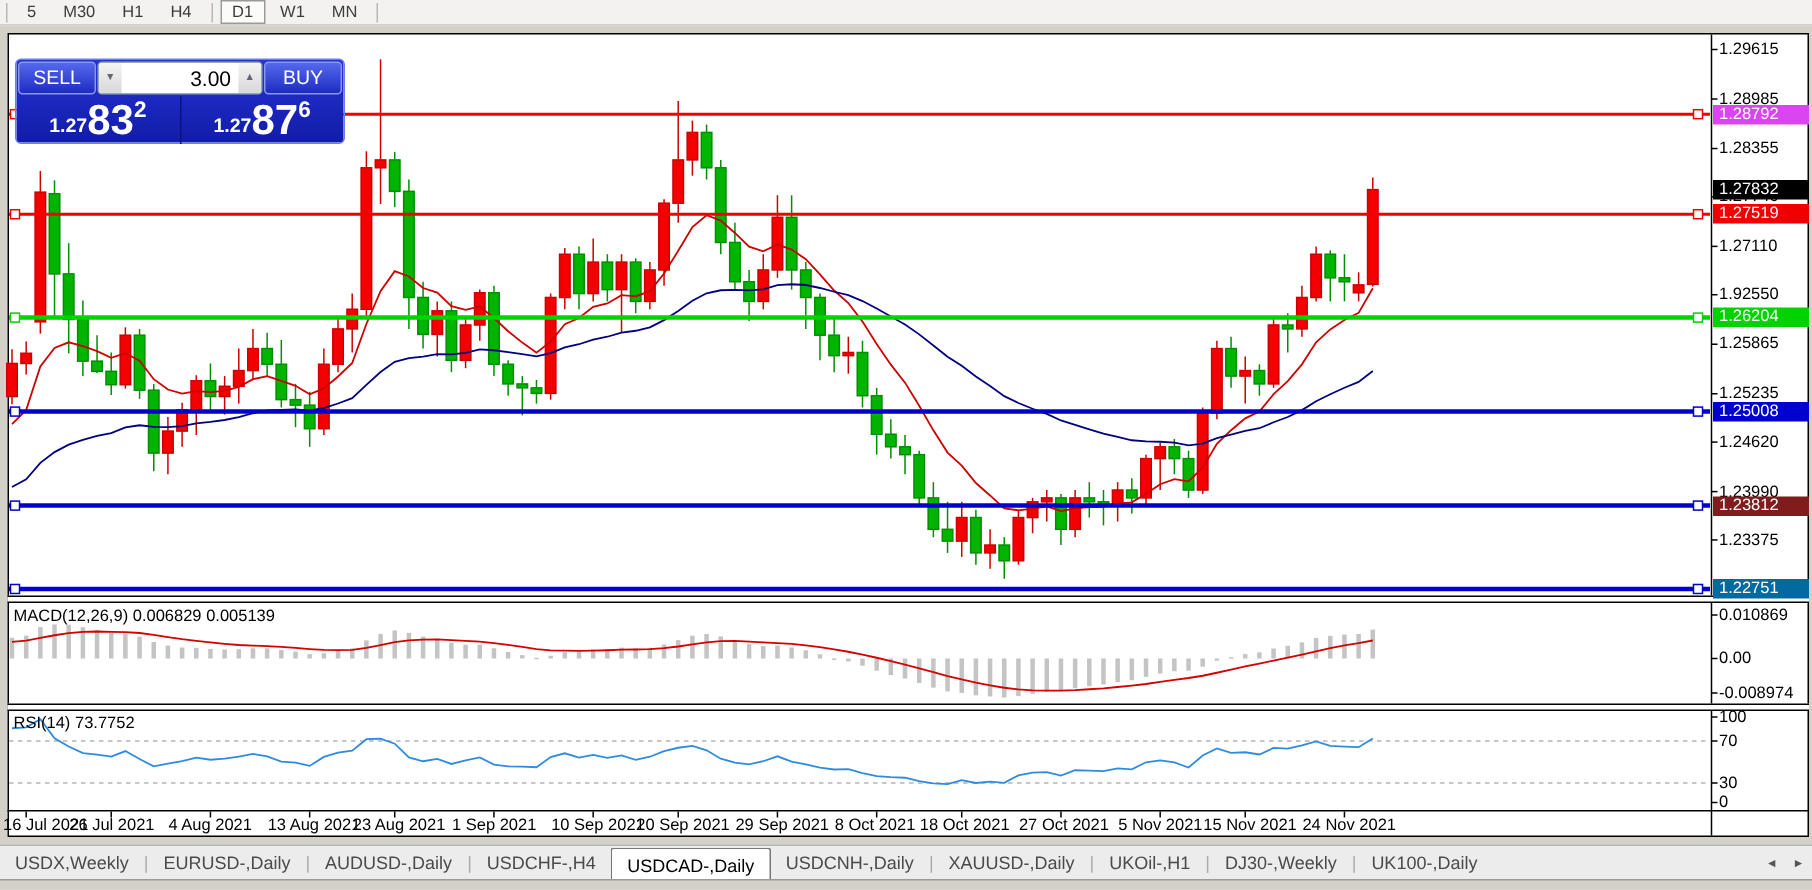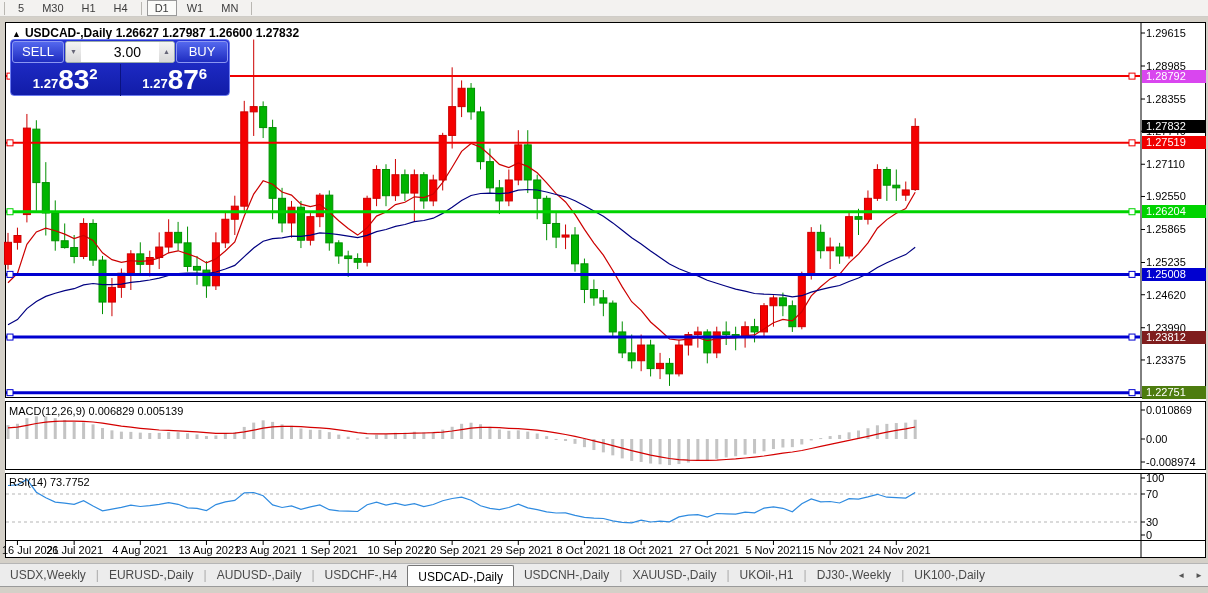--- a/index.html
+++ b/index.html
@@ -28,21 +28,21 @@
 
   
   #tp { position:absolute; left:10px; top:39px; width:220px; height:57px;
     background:linear-gradient(#2634d6,#111ca8); border:1px solid #6d7cf0; border-radius:4px; }
   #tp-row1 { position:absolute; left:0; top:0; width:100%; height:24px; display:flex; }
   .tp-btn { height:22px; margin:1px; border:1px solid #8b97f2; border-radius:3px;
     background:linear-gradient(#5468ee,#1e2cc0); color:#fff; font-size:13px;
     text-align:center; line-height:20px; cursor:pointer; }
   #sell-btn { width:52px; } #buy-btn { width:52px; }
   #vol-box { flex:1; height:22px; margin:1px 0; background:#fff; border:1px solid #9aa; border-radius:3px;
-    display:flex; align-items:center; overflow:hidden;gap:13px; }
+    display:flex; align-items:center; overflow:hidden; }
   .spin { width:15px; height:100%; background:linear-gradient(#f4f4f4,#d8d8d8);
     color:#667; font-size:7px; text-align:center; line-height:20px; cursor:pointer; }
   #vol-val { flex:1; text-align:right; padding-right:5px; font-size:14px; color:#000; }
   #tp-prices { position:absolute; left:0; top:24px; width:100%; height:32px; display:flex; }
   .tp-price { flex:1; color:#fff; display:flex; align-items:flex-end; justify-content:center; padding-bottom:2px; }
   .tp-price:first-child { border-right:1px solid #0a1280; }
   .pp-small { font-size:13px; font-weight:bold; margin-bottom:3px; }
   .pp-big { font-size:28px; font-weight:bold; line-height:28px; }
   .pp-sup { font-size:15px; font-weight:bold; margin-bottom:12px; }
 
@@ -431,24 +431,20 @@
       <line x1="1141" y1="439" x2="1145" y2="439" stroke="#000"></line>
       <line x1="1141" y1="462" x2="1145" y2="462" stroke="#000"></line>
       <line x1="1141" y1="478" x2="1145" y2="478" stroke="#000"></line>
       <line x1="1141" y1="494" x2="1145" y2="494" stroke="#000"></line>
       <line x1="1141" y1="522" x2="1145" y2="522" stroke="#000"></line>
       <line x1="1141" y1="535" x2="1145" y2="535" stroke="#000"></line>
     </svg>
   <div class="sep2" style="top:397px"></div>
   <div class="sep2" style="top:469px"></div>
 
-  <div id="hdr">
-    <span class="tri">▲</span><span>USDCAD-,Daily</span>
-    <span>1.26627 1.27987 1.26600 1.27832</span>
-  </div>
 
   <div id="tp">
     <div id="tp-row1">
       <div id="sell-btn" class="tp-btn">SELL</div>
       <div id="vol-box">
         <div class="spin">▼</div>
         <div id="vol-val">3.00</div>
         <div class="spin">▲</div>
       </div>
       <div id="buy-btn" class="tp-btn">BUY</div>
@@ -506,21 +502,21 @@
       <div class="pxlab" style="top:456px">-0.008974</div>
       <div class="pxlab" style="top:472px">100</div>
       <div class="pxlab" style="top:488px">70</div>
       <div class="pxlab" style="top:516px">30</div>
       <div class="pxlab" style="top:529px">0</div>
       <div class="badge" style="top:69.62287136494608px;background:#d946ef">1.28792</div>
       <div class="badge" style="top:136.32446947864747px;background:#f00000">1.27519</div>
       <div class="badge" style="top:205.2267487555665px;background:#00d300">1.26204</div>
       <div class="badge" style="top:267.89376473670336px;background:#0000d0">1.25008</div>
       <div class="badge" style="top:330.5607807178402px;background:#7f1d1d">1.23812</div>
-      <div class="badge" style="top:386.1541786743506px;background:#4d7c0f">1.22751</div>
+      <div class="badge" style="top:386.1541786743506px;background:#0369a1">1.22751</div>
       <div class="badge" style="top:119.9241550956249px;background:#000">1.27832</div>
     </div>
 
   <div id="tabs">
       <div class="tab">USDX,Weekly</div>
       <div class="tab-sep">|</div>
       <div class="tab">EURUSD-,Daily</div>
       <div class="tab-sep">|</div>
       <div class="tab">AUDUSD-,Daily</div>
       <div class="tab-sep">|</div>

